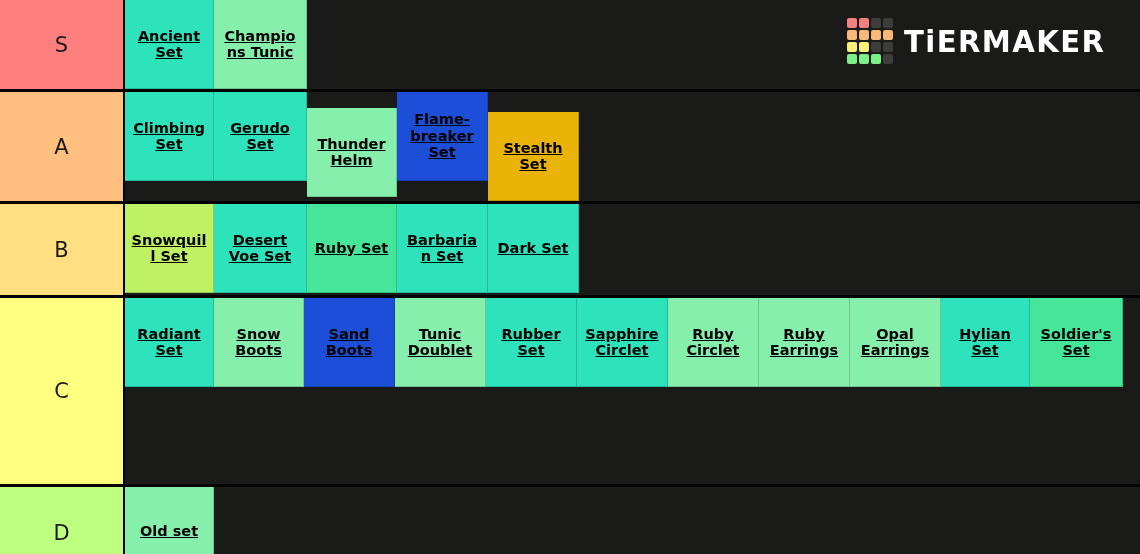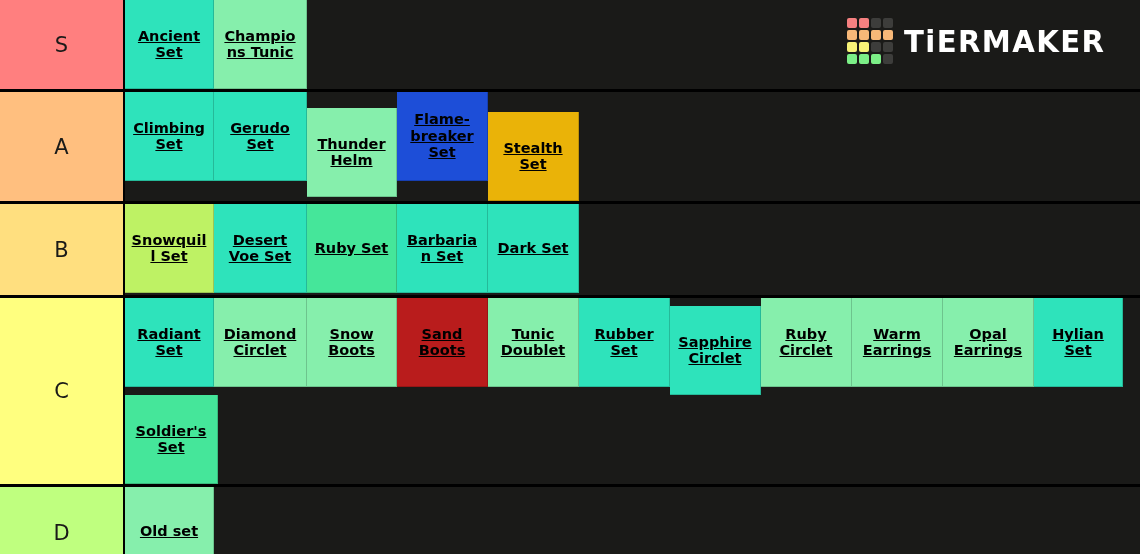--- a/index.html
+++ b/index.html
@@ -157,28 +157,27 @@
           <div class="tier-item" style="width: 93px; min-width: 93px; flex: 0 0 93px; background: rgb(46, 227, 187);">Desert Voe Set</div>
           <div class="tier-item" style="width: 90px; min-width: 90px; flex: 0 0 90px; background: rgb(69, 230, 154);">Ruby Set</div>
           <div class="tier-item" style="width: 91px; min-width: 91px; flex: 0 0 91px; background: rgb(46, 227, 187);">Barbarian Set</div>
           <div class="tier-item" style="width: 91px; min-width: 91px; flex: 0 0 91px; background: rgb(46, 227, 187);">Dark Set</div>
         </div>
       </div>
       <div class="tier-row" style="min-height: 186px;">
         <div class="tier-label" style="background: rgb(255, 255, 127);">C</div>
         <div class="tier-items" style="min-height: 186px;">
           <div class="tier-item" style="width: 89px; min-width: 89px; flex: 0 0 89px; background: rgb(46, 227, 187);">Radiant Set</div>
-          <div class="tier-item" style="width: 93px; min-width: 93px; flex: 0 0 93px; background: rgb(134, 239, 172);">Diamond Circlet</div>
           <div class="tier-item" style="width: 90px; min-width: 90px; flex: 0 0 90px; background: rgb(134, 239, 172);">Snow Boots</div>
-          <div class="tier-item" style="width: 91px; min-width: 91px; flex: 0 0 91px; background: #b91c1c;">Sand Boots</div>
+          <div class="tier-item" style="width: 91px; min-width: 91px; flex: 0 0 91px; background: #1d4ed8;">Sand Boots</div>
           <div class="tier-item" style="width: 91px; min-width: 91px; flex: 0 0 91px; background: rgb(134, 239, 172);">Tunic Doublet</div>
           <div class="tier-item" style="width: 91px; min-width: 91px; flex: 0 0 91px; background: rgb(46, 227, 187);">Rubber Set</div>
-          <div class="tier-item" style="width: 91px; min-width: 91px; flex: 0 0 91px; background: rgb(46, 227, 187); margin-top: 8px;">Sapphire Circlet</div>
+          <div class="tier-item" style="width: 91px; min-width: 91px; flex: 0 0 91px; background: rgb(46, 227, 187);">Sapphire Circlet</div>
           <div class="tier-item" style="width: 91px; min-width: 91px; flex: 0 0 91px; background: rgb(134, 239, 172);">Ruby Circlet</div>
-          <div class="tier-item" style="width: 91px; min-width: 91px; flex: 0 0 91px; background: rgb(134, 239, 172);">Warm Earrings</div>
+          <div class="tier-item" style="width: 91px; min-width: 91px; flex: 0 0 91px; background: rgb(134, 239, 172);">Ruby Earrings</div>
           <div class="tier-item" style="width: 91px; min-width: 91px; flex: 0 0 91px; background: rgb(134, 239, 172);">Opal Earrings</div>
           <div class="tier-item" style="width: 89px; min-width: 89px; flex: 0 0 89px; background: rgb(46, 227, 187);">Hylian Set</div>
           <div class="tier-item" style="width: 93px; min-width: 93px; flex: 0 0 93px; background: rgb(69, 230, 154);">Soldier's Set</div>
         </div>
       </div>
       <div class="tier-row" style="min-height: 91px;">
         <div class="tier-label" style="background: rgb(191, 255, 127);">D</div>
         <div class="tier-items" style="min-height: 91px;">
           <div class="tier-item" style="width: 89px; min-width: 89px; flex: 0 0 89px; background: rgb(134, 239, 172);">Old set</div>
         </div>

